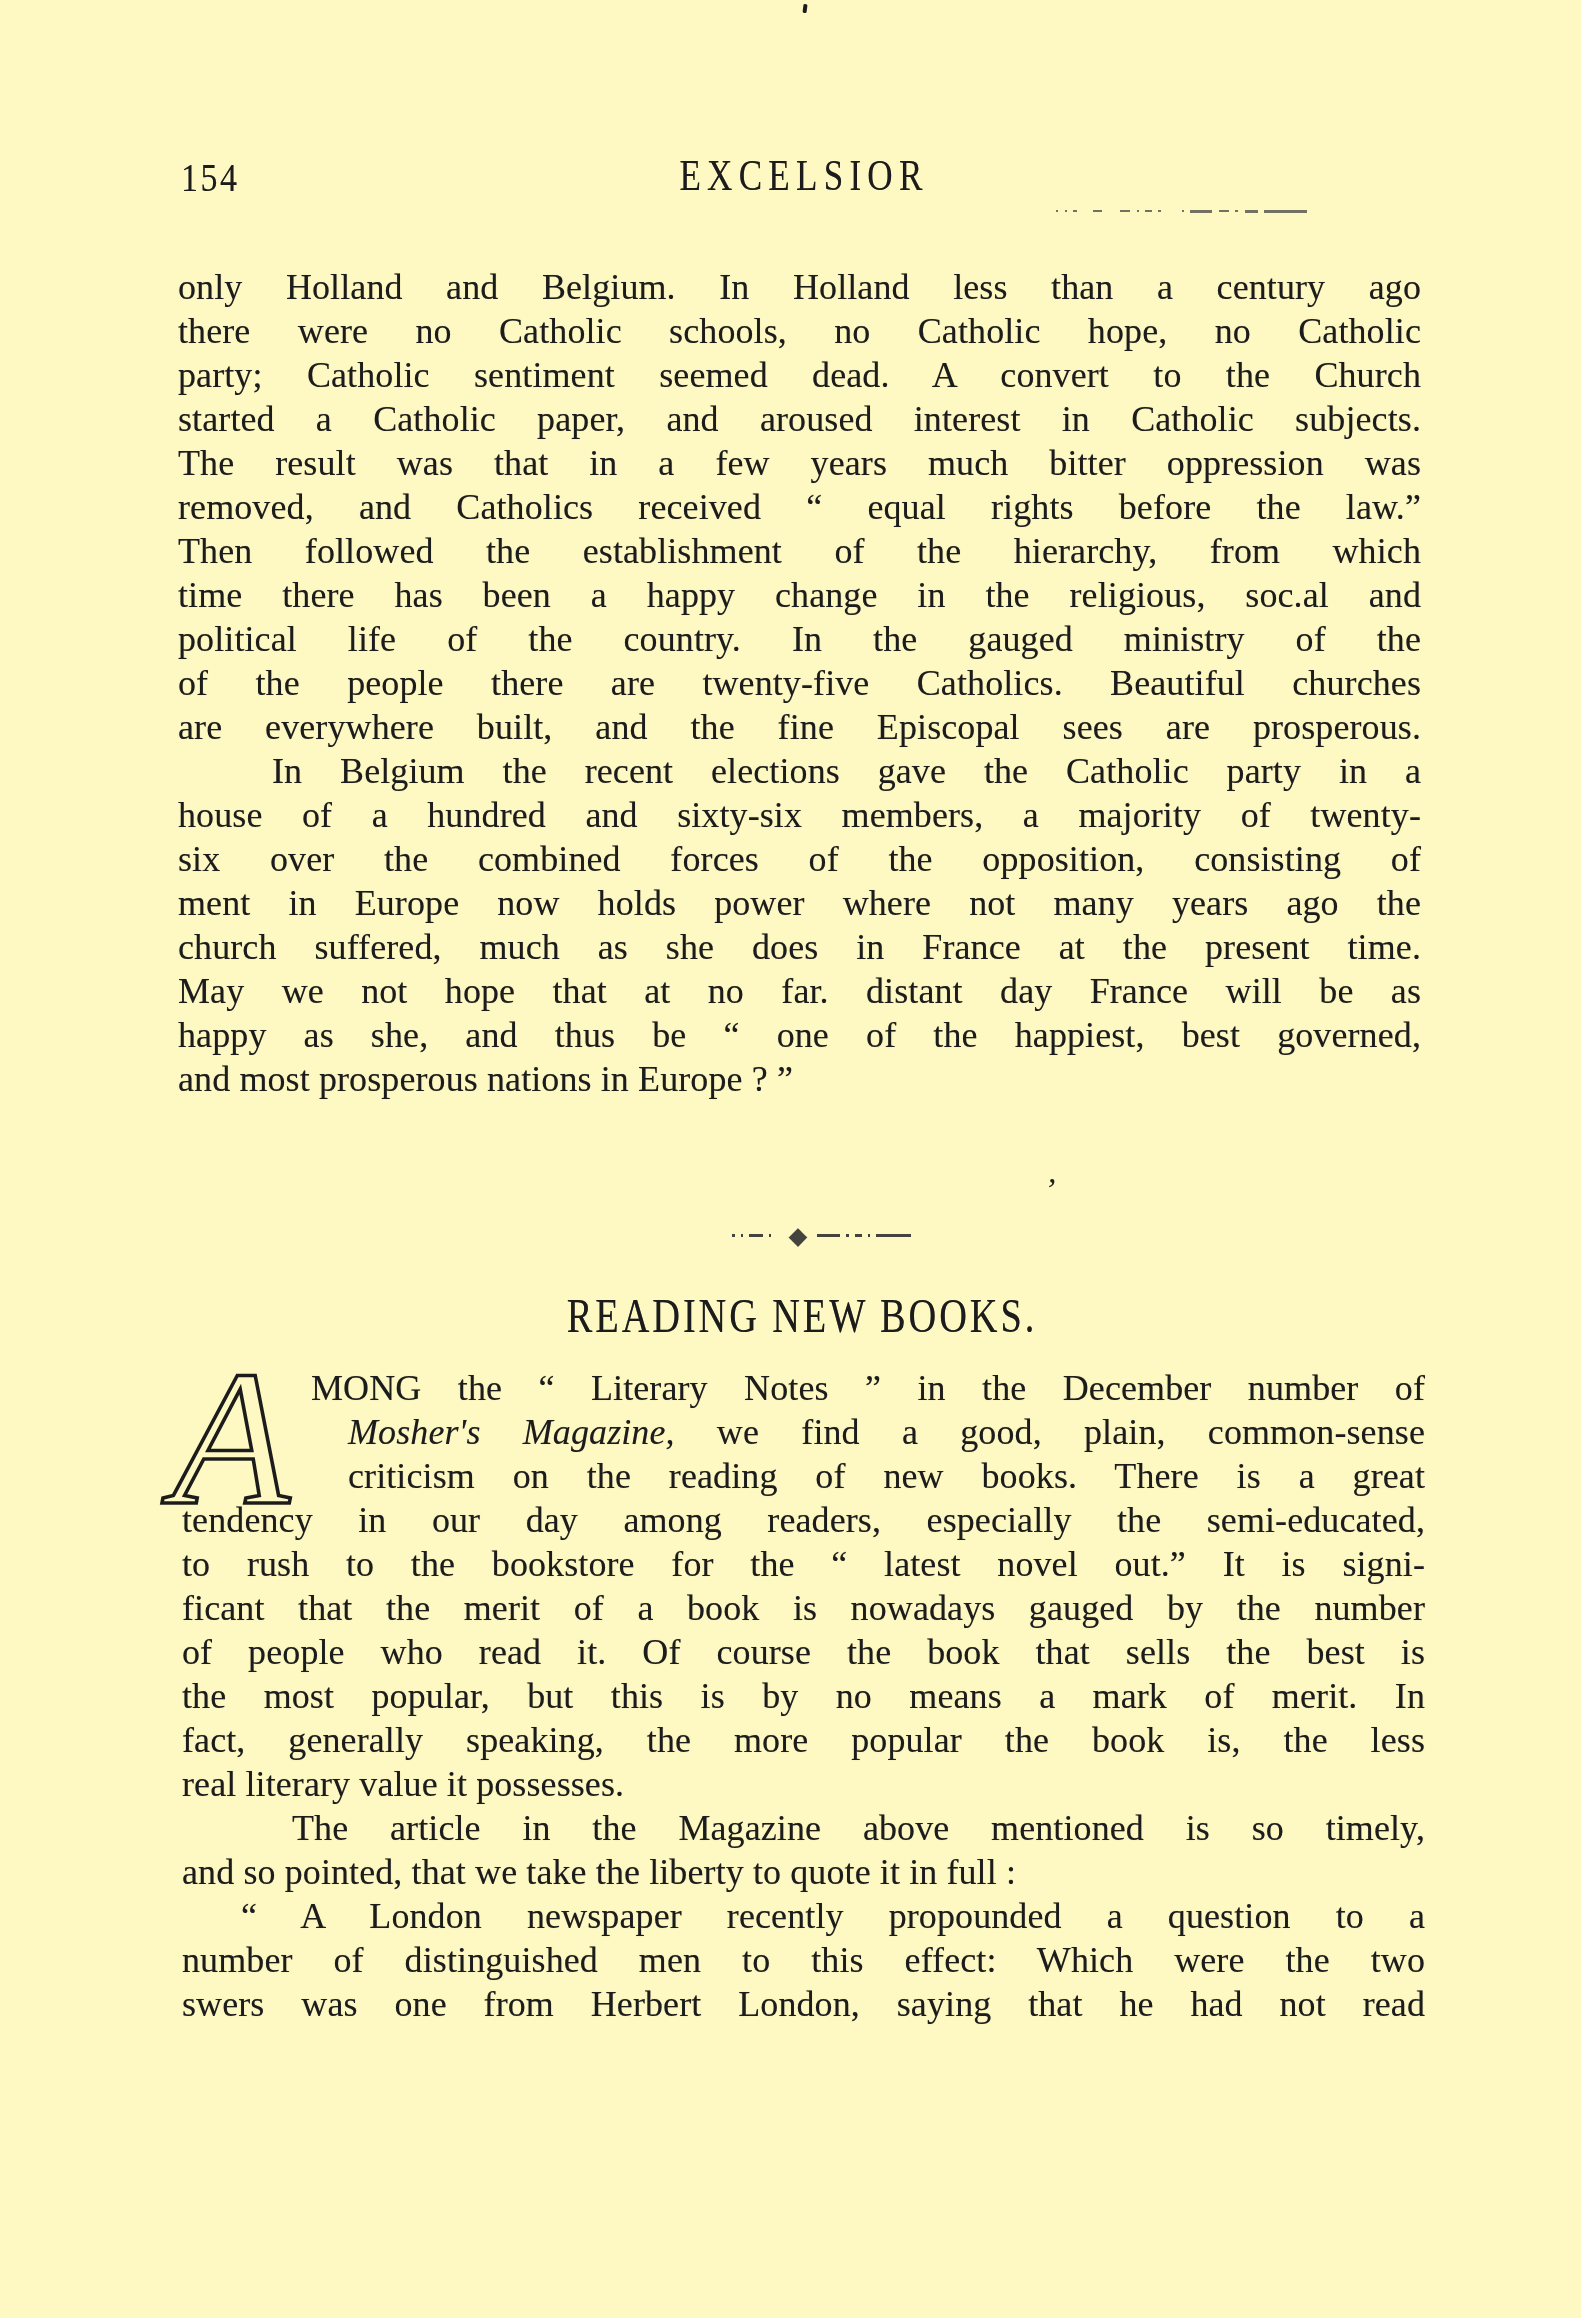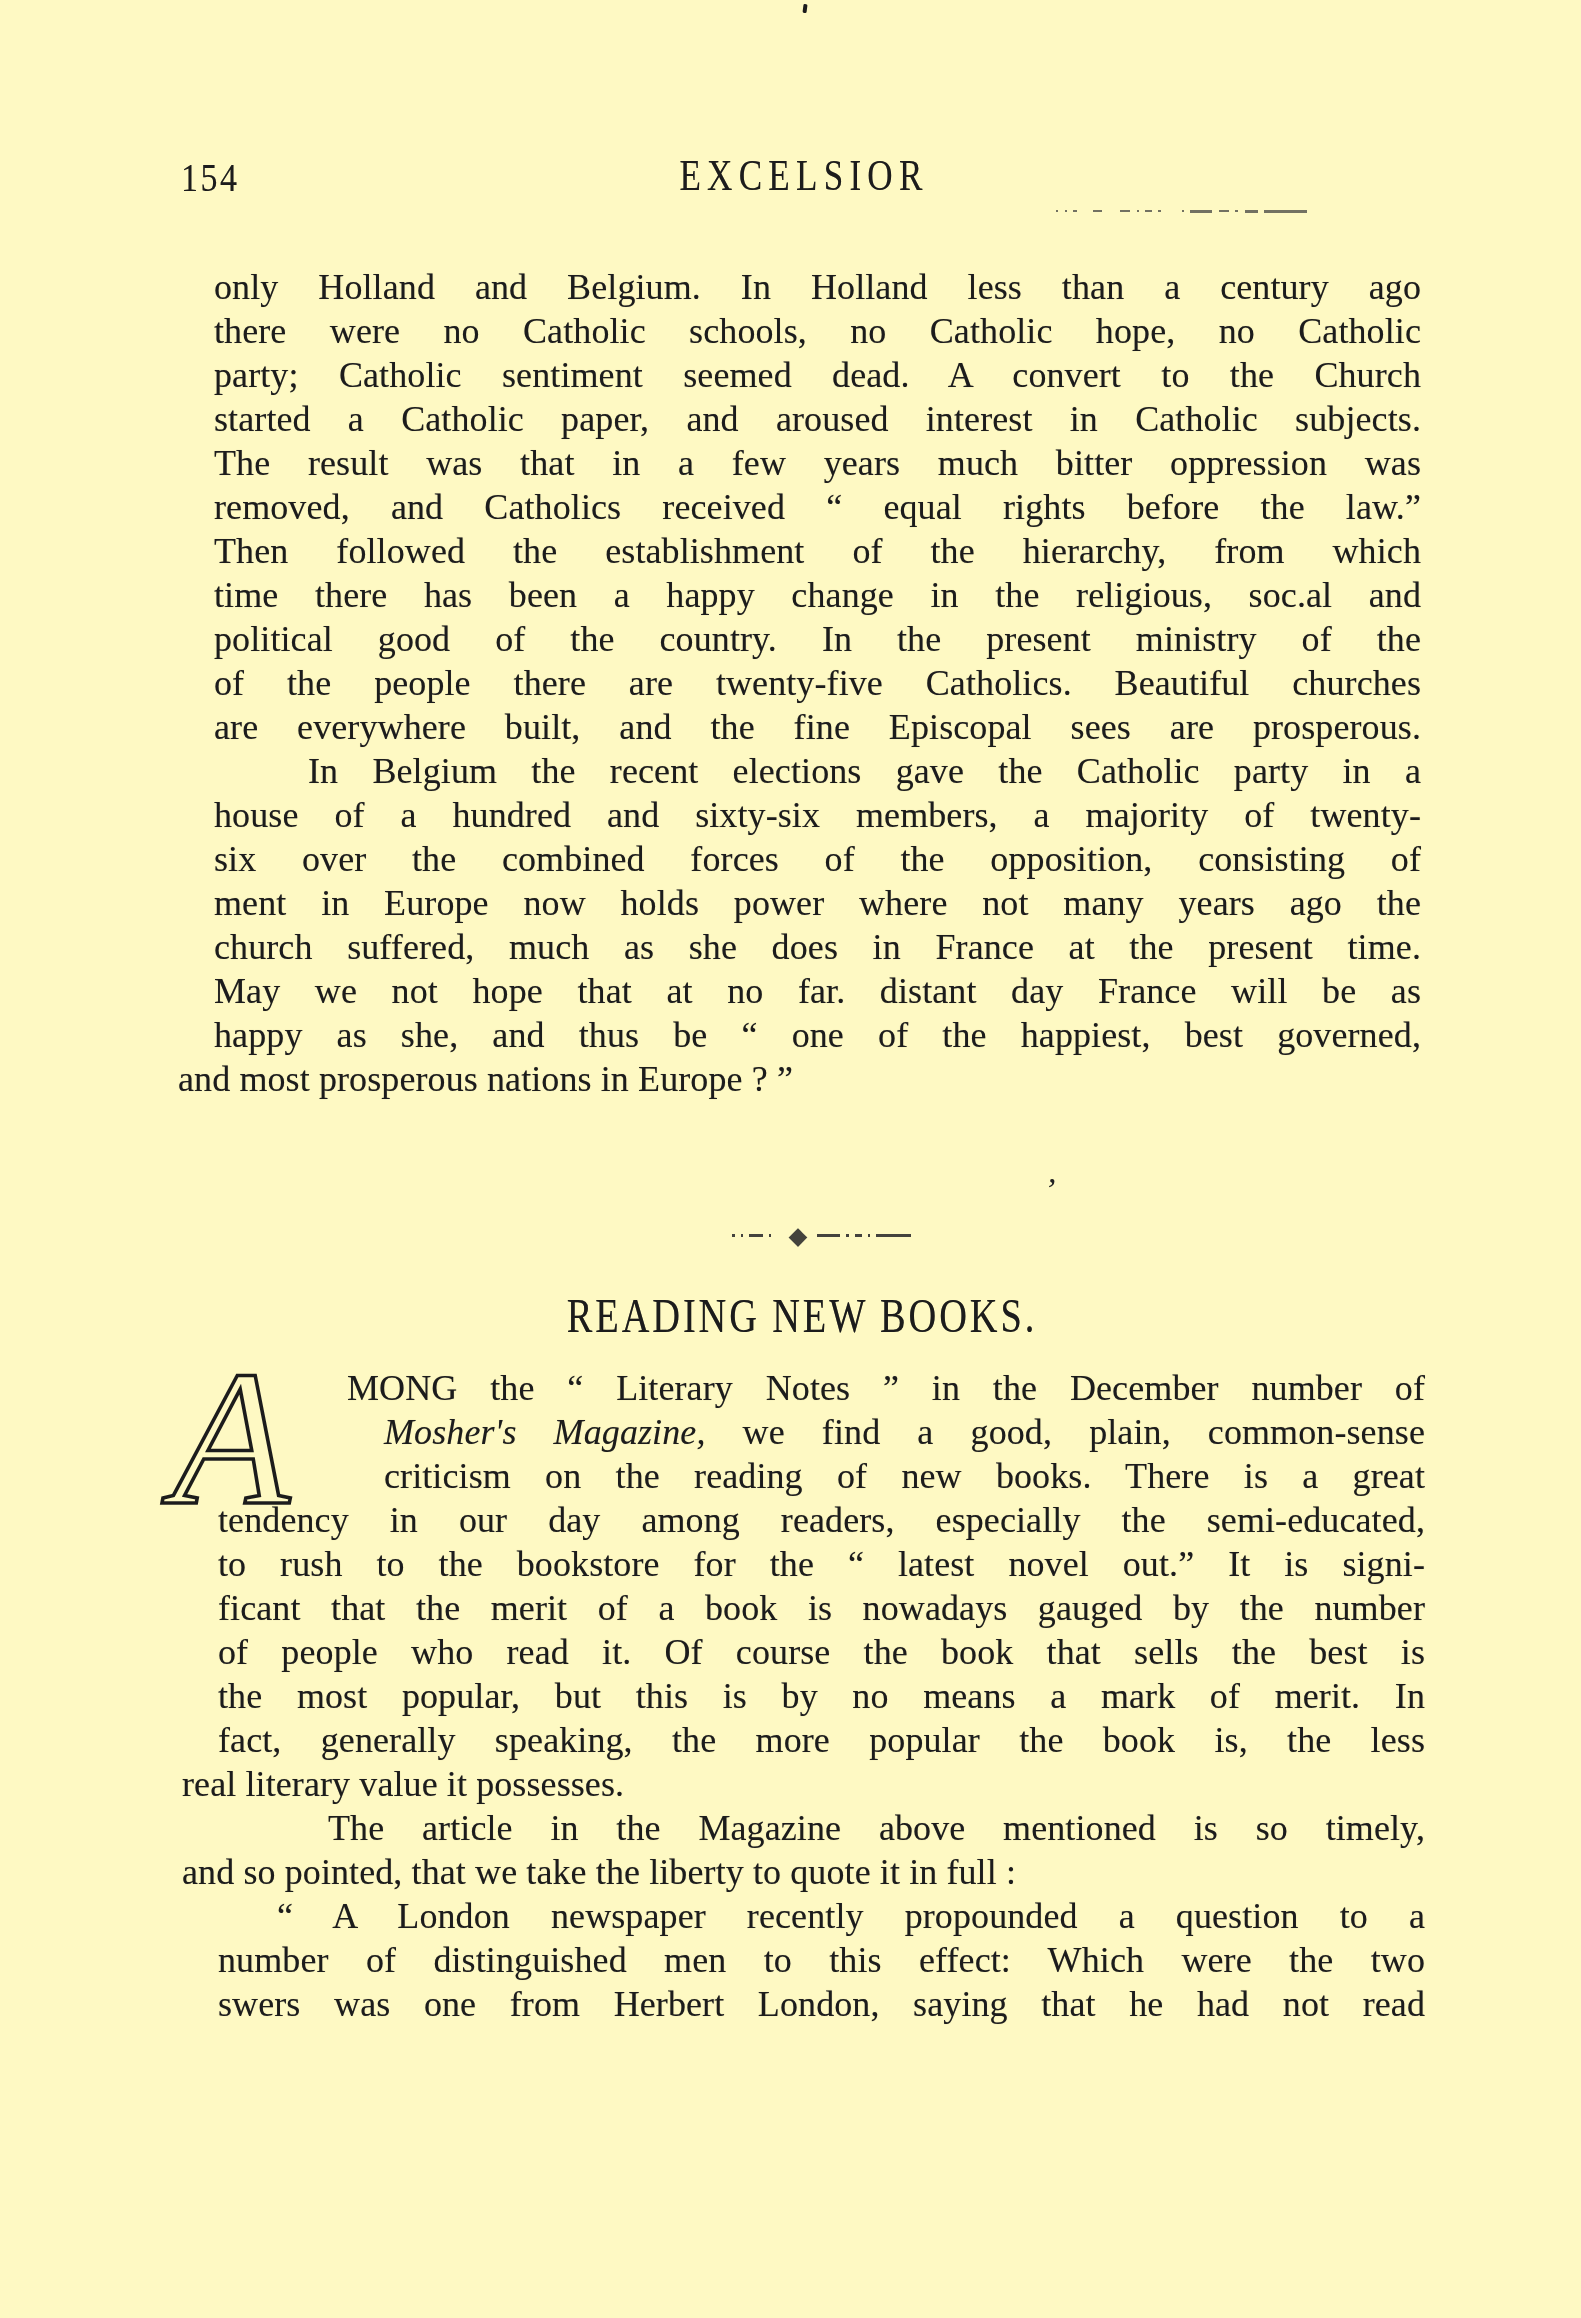--- a/index.html
+++ b/index.html
@@ -36,21 +36,21 @@
   
   .article{position:absolute;width:1243px;font-size:36px;}
   .a1{left:178px;top:265px;}
   .a2{left:182px;top:1366px;}
   .tline{
     height:44px;line-height:44px;
     text-align:justify;text-align-last:left;
     text-shadow:0 0 0.7px rgba(25,25,25,.38);
     letter-spacing:0.1px;
   }
-  .tline.just{text-align-last:justify;margin-left:36px;}
+  .tline.just{text-align-last:justify;}
   .it{font-style:italic;}
   
   .stray{
     position:absolute;left:1046px;top:1172px;
     font-size:33px;color:#222;transform:rotate(4deg);
   }
   .divider{
     position:absolute;left:732px;top:1224px;width:211px;height:23px;
     display:flex;align-items:center;gap:5.8px;color:#2b2b2b;opacity:.88;
   }
@@ -102,21 +102,21 @@
 
   <div class="article a1" id="article1">
       <div class="tline just"><span>only Holland and Belgium.  In Holland less than a century ago</span></div>
       <div class="tline just"><span>there were no Catholic schools, no Catholic hope, no Catholic</span></div>
       <div class="tline just"><span>party; Catholic sentiment seemed dead.  A convert to the Church</span></div>
       <div class="tline just"><span>started a Catholic paper, and aroused interest in Catholic subjects.</span></div>
       <div class="tline just"><span>The result was that in a few years much bitter oppression was</span></div>
       <div class="tline just"><span>removed, and Catholics received “ equal rights before the law.”</span></div>
       <div class="tline just"><span>Then followed the establishment of the hierarchy, from which</span></div>
       <div class="tline just"><span>time there has been a happy change in the religious, soc.al and</span></div>
-      <div class="tline just"><span>political good of the country.  In the present ministry of the</span></div>
+      <div class="tline just"><span>political life of the country.  In the gauged ministry of the</span></div>
       <div class="tline just"><span>of the people there are twenty-five Catholics.  Beautiful churches</span></div>
       <div class="tline just"><span>are everywhere built, and the fine Episcopal sees are prosperous.</span></div>
       <div class="tline just" style="padding-left: 94px;"><span>In Belgium the recent elections gave the Catholic party in a</span></div>
       <div class="tline just"><span>house of a hundred and sixty-six members, a majority of twenty-</span></div>
       <div class="tline just"><span>six over the combined forces of the opposition, consisting of</span></div>
       <div class="tline just"><span>ment in Europe now holds power where not many years ago the</span></div>
       <div class="tline just"><span>church suffered, much as she does in France at the present time.</span></div>
       <div class="tline just"><span>May we not hope that at no far. distant day France will be as</span></div>
       <div class="tline just"><span>happy as she, and thus be “ one of the happiest, best  governed,</span></div>
       <div class="tline"><span>and most prosperous nations in Europe ? ”</span></div>

